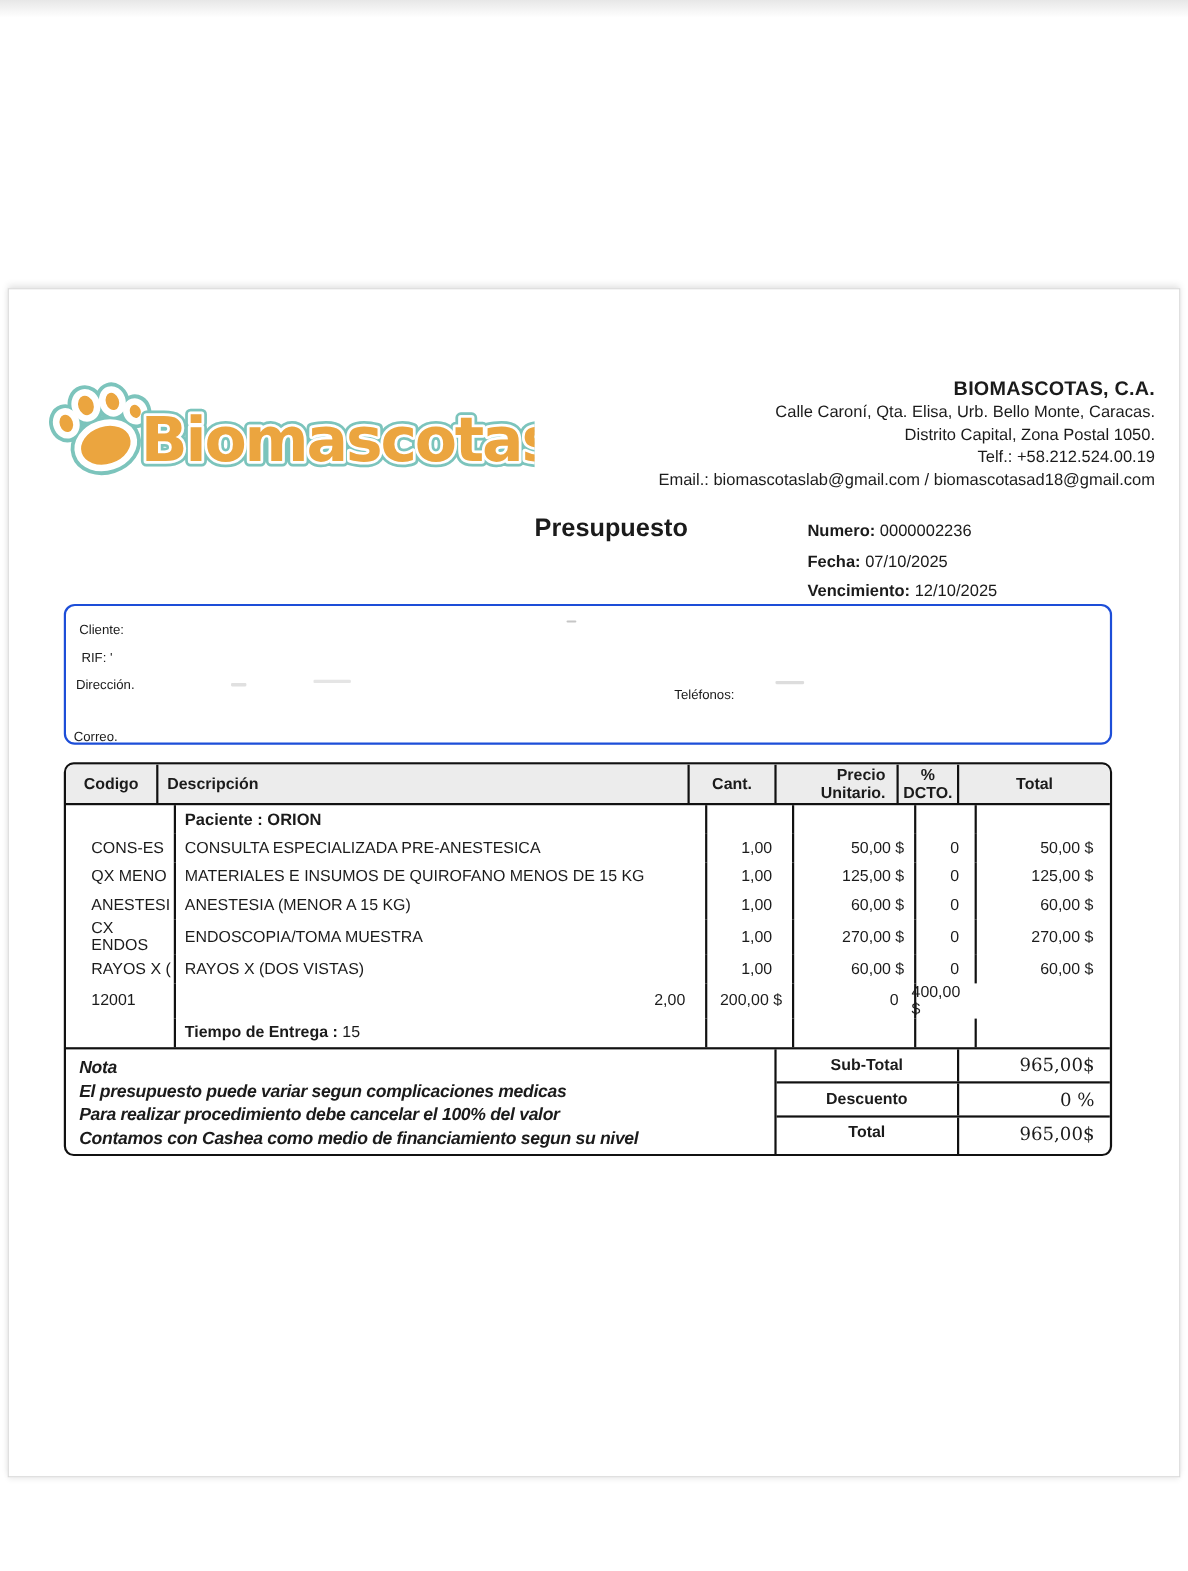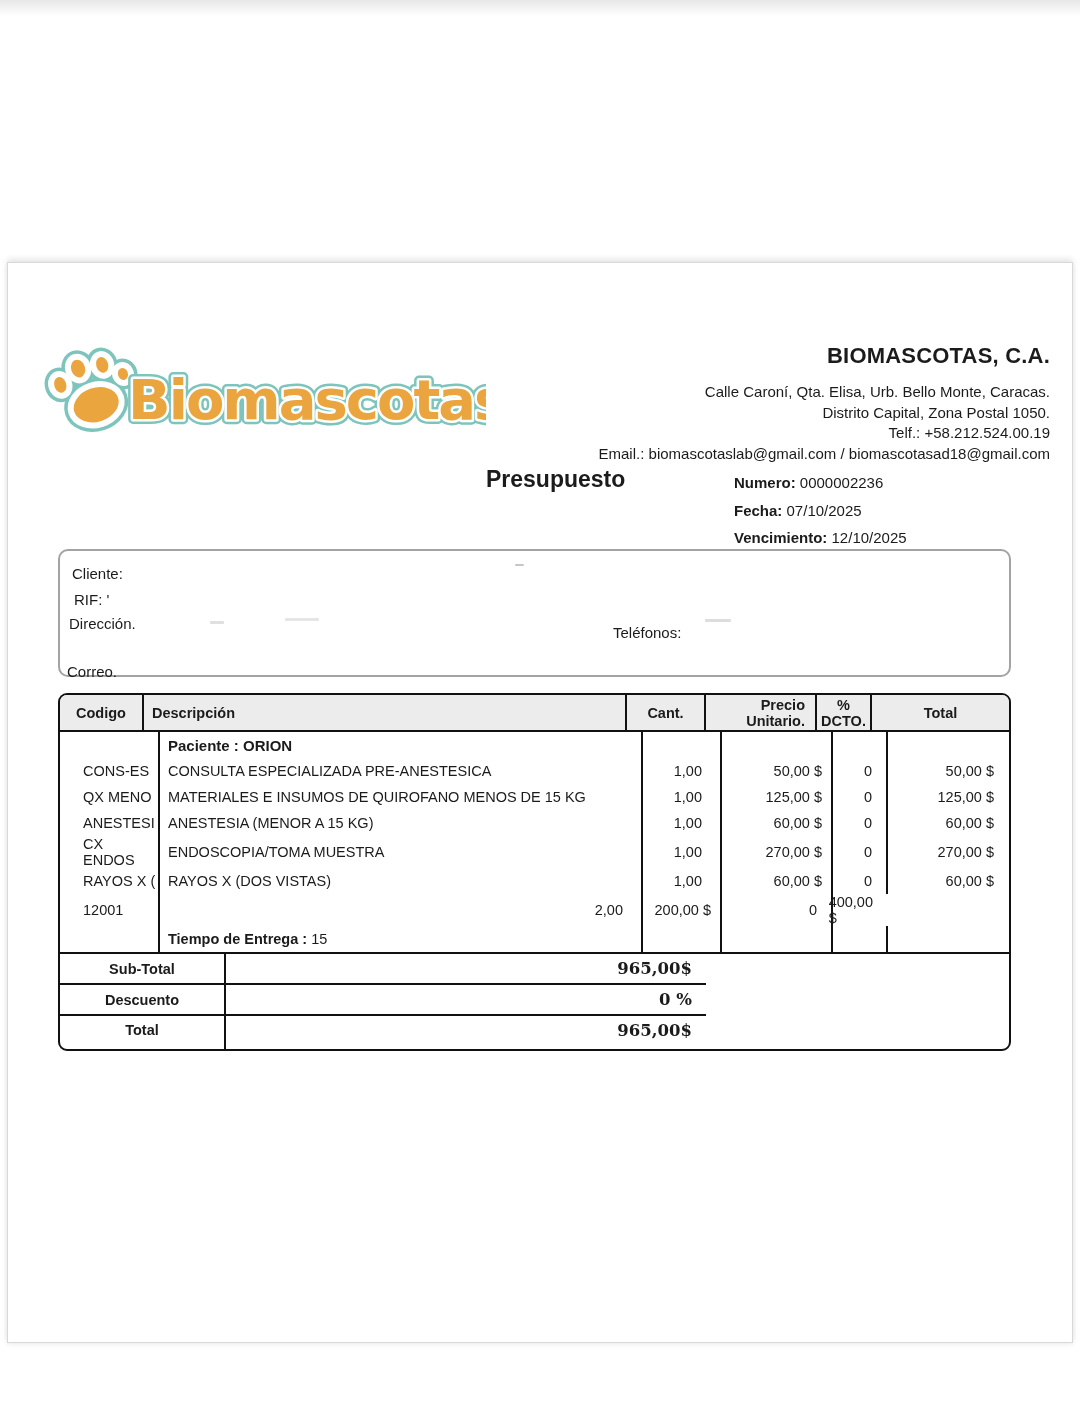--- a/index.html
+++ b/index.html
@@ -8,31 +8,31 @@
   .top-fade { position:absolute; left:0; top:0; width:1080px; height:16px; background:linear-gradient(#e7e7e7,#ffffff); }
 
   .page { position:absolute; left:7px; top:262px; width:1066px; height:1081px; background:#ffffff;
           border:1px solid #d9d9d9; box-shadow:0 -3px 6px rgba(0,0,0,0.10), 0 2px 5px rgba(0,0,0,0.06); }
 
   
   .logo { position:absolute; left:28px; top:76px; width:450px; height:110px; }
 
   
   .company { position:absolute; right:22px; top:80px; width:560px; text-align:right; }
-  .company .name { font-size:22px; font-weight:bold; letter-spacing:0.2px; margin-bottom:13px; }
+  .company .name { font-size:18px; font-weight:bold; letter-spacing:0.2px; margin-bottom:1px; }
   .company .addr { font-size:15px; line-height:20.5px; }
 
   
   .doc-title { position:absolute; left:478px; top:203px; font-size:23px; font-weight:bold; }
   .doc-meta { position:absolute; left:726px; top:206px; font-size:15px; line-height:27.5px; }
   .doc-meta b { font-weight:bold;margin-top:43px; }
 
   
   .client-box { position:absolute; left:50px; top:286px; width:953px; height:128px;
-                border:2px solid #a3a3a3; border-radius:10px; font-size:15px; }
+                border:2px solid #1d4ed8; border-radius:10px; font-size:12px; }
   .client-box .lbl { position:absolute; }
   .mark { position:absolute; background:#c6c6c6; border-radius:1px; }
 
   
   .doc-table { position:absolute; left:50px; top:430px; width:953px; height:358px;
                border:2.5px solid #111; border-radius:9px; overflow:hidden; font-size:14.5px; }
   .cols { display:grid; grid-template-columns:84px 483px 79px 111px 55px 1fr; }
   .t-header { height:37px; background:#ececec; border-bottom:2.5px solid #111; font-weight:bold; font-size:14.5px; }
   .t-header > div { display:flex; align-items:center; justify-content:center; border-right:2px solid #111; line-height:16px;text-align:center; }
   .t-header > div:last-child { border-right:none; }
@@ -54,21 +54,21 @@
 
   .t-footer { height:98px; border-top:2.5px solid #111; display:grid; grid-template-columns:646px 1fr; }
   .nota-cell { border-right:2px solid #111; padding:6px 10px 4px 12px; }
   .nota-text { font-weight:bold; font-style:italic; font-size:16px; line-height:21.5px; letter-spacing:-0.3px; }
   .totals { display:flex; flex-direction:column; }
   .totals-row { display:grid; grid-template-columns:166px 1fr; border-bottom:2px solid #111; flex:1; }
   .totals-row:last-child { border-bottom:none; flex:1.15; }
   .totals-row .t-lbl { border-right:2px solid #111; display:flex; align-items:center; justify-content:center; font-weight:bold; font-size:14.5px; }
   .totals-row:last-child .t-lbl { align-items:flex-start; padding-top:6px; }
   .totals-row .t-val { display:flex; align-items:center; justify-content:flex-end; padding-right:14px;
-                       font-family:"DejaVu Serif","Liberation Serif",serif; font-weight:bold; font-size:16.5px; }
+                       font-family:"DejaVu Serif","Liberation Serif",serif; font-weight:normal; font-size:16.5px; }
   .totals-row:last-child .t-val { align-items:flex-start; padding-top:5px; }
 </style>
 </head>
 <body>
 
 <div class="canvas">
   <div class="top-fade"></div>
 
   <div class="page">
 
@@ -211,20 +211,26 @@
             <span class="bold" style="font-size:14.5px;">Tiempo de Entrega :</span>&nbsp;<span>15</span>
           </div>
           <div class="c-cant"></div>
           <div class="c-precio"></div>
           <div class="c-dcto"></div>
           <div class="c-total"></div>
         </div>
       </div>
 
       <div class="t-footer">
+        <div class="nota-cell">
+          <div class="nota-text">Nota</div>
+          <div class="nota-text">El presupuesto puede variar segun complicaciones medicas</div>
+          <div class="nota-text">Para realizar procedimiento debe cancelar el 100% del valor</div>
+          <div class="nota-text">Contamos con Cashea como medio de financiamiento segun su nivel</div>
+        </div>
         <div class="totals">
           <div class="totals-row">
             <div class="t-lbl">Sub-Total</div>
             <div class="t-val">965,00$</div>
           </div>
           <div class="totals-row">
             <div class="t-lbl">Descuento</div>
             <div class="t-val">0 %</div>
           </div>
           <div class="totals-row">

